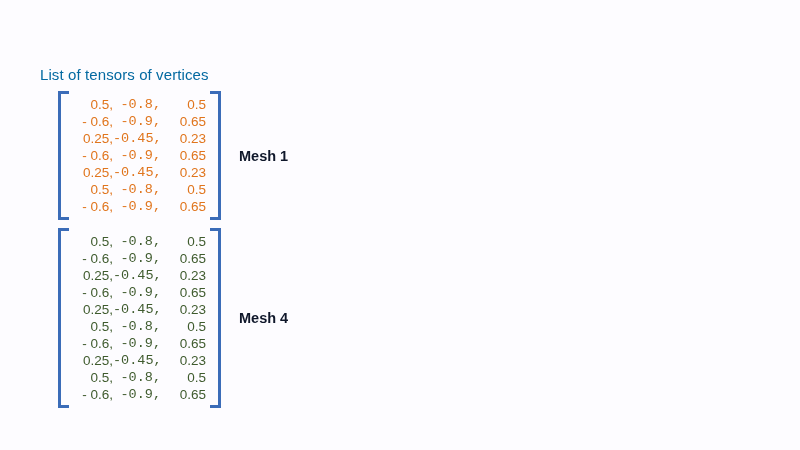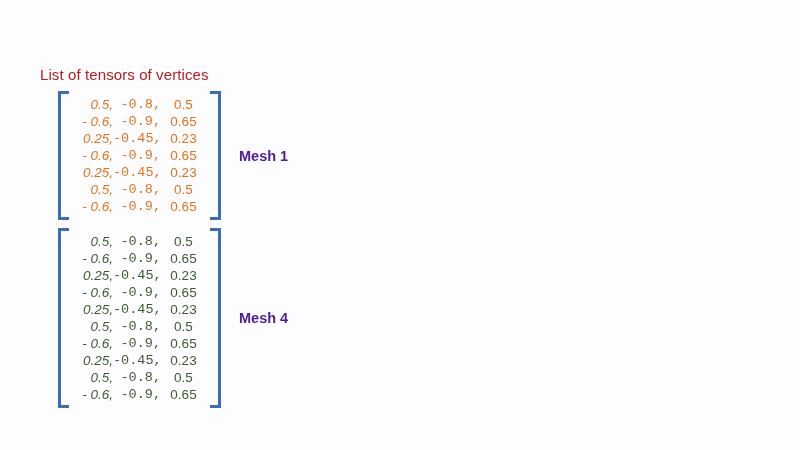--- a/index.html
+++ b/index.html
@@ -13,21 +13,21 @@
     font-family: "Liberation Sans", sans-serif;
     overflow: hidden;
     position: relative;
   }
 
   #page-title {
     position: absolute;
     left: 40px;
     top: 66px;
     font-size: 15px;
-    color: #b91c1c;
+    color: #0369a1;
     letter-spacing: 0.1px;
     white-space: nowrap;
   }
 
   .matrix-block {
     position: absolute;
     display: flex;
     align-items: center;
   }
 
@@ -85,32 +85,32 @@
     display: flex;
     white-space: pre;
     line-height: 17px;
     font-size: 13.5px;
   }
 
   .cell {
     text-align: right;
     display: inline-block;
   }
-  .cell.c0 { width: 40px; font-style: italic; }
+  .cell.c0 { width: 40px; }
   .cell.c1 { width: 48px; font-family: Liberation Mono, monospace; }
-  .cell.c2 { width: 45px; text-align: center; }
+  .cell.c2 { width: 45px; }
 
   .matrix-orange .cell { color: #e0751d; }
   .matrix-green .cell { color: #3f5b2e; }
 
   .mesh-label {
     margin-left: 18px;
     font-size: 14.5px;
     font-weight: bold;
-    color: #4c1d95;
+    color: #0f172a;
     white-space: nowrap;
   }
 </style>
 </head>
 <body>
 
 <div id="page-title">List of tensors of vertices</div>
 
 <div class="matrix-block" id="matrix-block-1">
   <div class="bracket-wrap">

